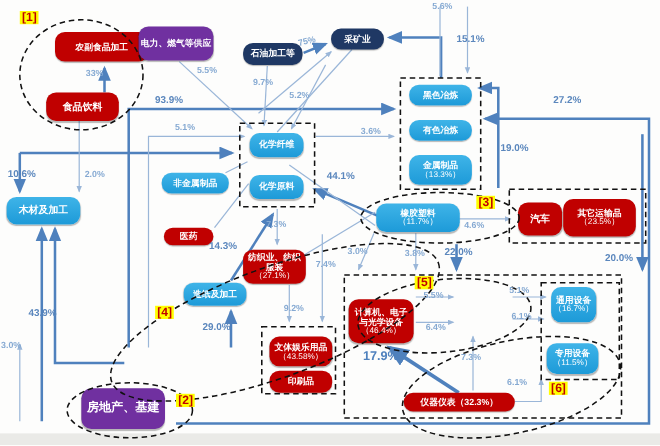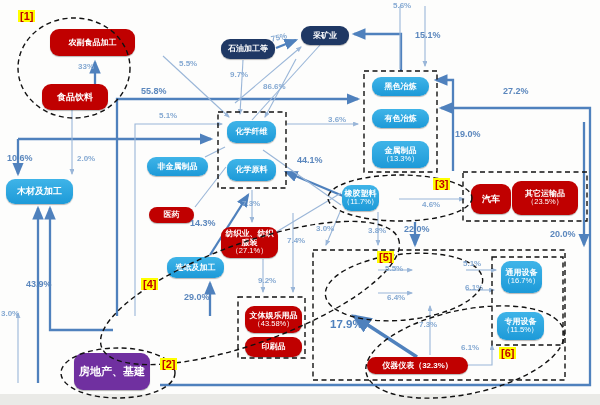--- a/index.html
+++ b/index.html
@@ -88,20 +88,23 @@
       <path d="M263,240 L341,193"></path>
     </g>
   </svg>
 
   <div class="node red" style="left:50px;top:29px;width:85px;height:27px">
       <span>农副食品加工</span>
     </div>
   <div class="node red" style="left:42px;top:84px;width:66px;height:26px;font-size:9px">
       <span>食品饮料</span>
     </div>
+  <div class="node purple" style="left:126px;top:24px;width:68px;height:31px">
+      <span>电力、燃气等供应</span>
+    </div>
   <div class="node navy" style="left:221px;top:39px;width:54px;height:20px">
       <span>石油加工等</span>
     </div>
   <div class="node navy" style="left:301px;top:26px;width:48px;height:19px">
       <span>采矿业</span>
     </div>
   <div class="node blue" style="left:6px;top:179px;width:67px;height:25px;font-size:9px">
       <span>木材及加工</span>
     </div>
   <div class="node blue" style="left:147px;top:157px;width:61px;height:19px">
@@ -136,30 +139,34 @@
   <div class="node blue" style="left:372px;top:77px;width:57px;height:19px">
       <span>黑色冶炼</span>
     </div>
   <div class="node blue" style="left:372px;top:109px;width:57px;height:19px">
       <span>有色冶炼</span>
     </div>
   <div class="node blue" style="left:372px;top:141px;width:57px;height:27px">
       <span>金属制品</span>
       <span class="sub">（13.3%）</span>
     </div>
-  <div class="node blue" style="left:342px;top:185px;width:37px;height:26px">
+  <div class="node blue" style="left:342px;top:185px;width:76px;height:26px">
       <span>橡胶塑料</span>
       <span class="sub">（11.7%）</span>
     </div>
   <div class="node red" style="left:471px;top:184px;width:40px;height:30px;font-size:9px">
       <span>汽车</span>
     </div>
   <div class="node red" style="left:512px;top:181px;width:66px;height:34px">
       <span>其它运输品</span>
       <span class="sub">（23.5%）</span>
+    </div>
+  <div class="node red" style="left:317px;top:272px;width:59px;height:40px">
+      <span>计算机、电子与光学设备</span>
+      <span class="sub">（46.4%）</span>
     </div>
   <div class="node blue" style="left:501px;top:261px;width:41px;height:32px">
       <span>通用设备</span>
       <span class="sub">（16.7%）</span>
     </div>
   <div class="node blue" style="left:497px;top:312px;width:47px;height:28px">
       <span>专用设备</span>
       <span class="sub">（11.5%）</span>
     </div>
   <div class="node red" style="left:367px;top:357px;width:101px;height:17px">
@@ -181,22 +188,22 @@
       <rect x="492" y="257" width="71" height="88"></rect>
       <rect x="313" y="250" width="252" height="130"></rect>
     </g>
   </svg>
 
   <div class="lblayer">
     <span class="pct" style="left:78px;top:62px">33%</span>
     <span class="pct" style="left:179px;top:59px">5.5%</span>
     <span class="pct rot" style="left:271px;top:33px">75%</span>
     <span class="pct" style="left:230px;top:70px">9.7%</span>
-    <span class="pct" style="left:263px;top:82px">86.6%</span>
-    <span class="pct b" style="left:141px;top:86px">55.8%</span>
+    <span class="pct" style="left:263px;top:82px">5.2%</span>
+    <span class="pct b" style="left:141px;top:86px">93.9%</span>
     <span class="pct" style="left:159px;top:111px">5.1%</span>
     <span class="pct" style="left:393px;top:1px">5.6%</span>
     <span class="pct b" style="left:415px;top:30px">15.1%</span>
     <span class="pct b" style="left:503px;top:86px">27.2%</span>
     <span class="pct b" style="left:455px;top:129px">19.0%</span>
     <span class="pct" style="left:328px;top:115px">3.6%</span>
     <span class="pct b" style="left:297px;top:155px">44.1%</span>
     <span class="pct b" style="left:7px;top:153px">10.6%</span>
     <span class="pct" style="left:77px;top:154px">2.0%</span>
     <span class="pct b" style="left:190px;top:218px">14.3%</span>

